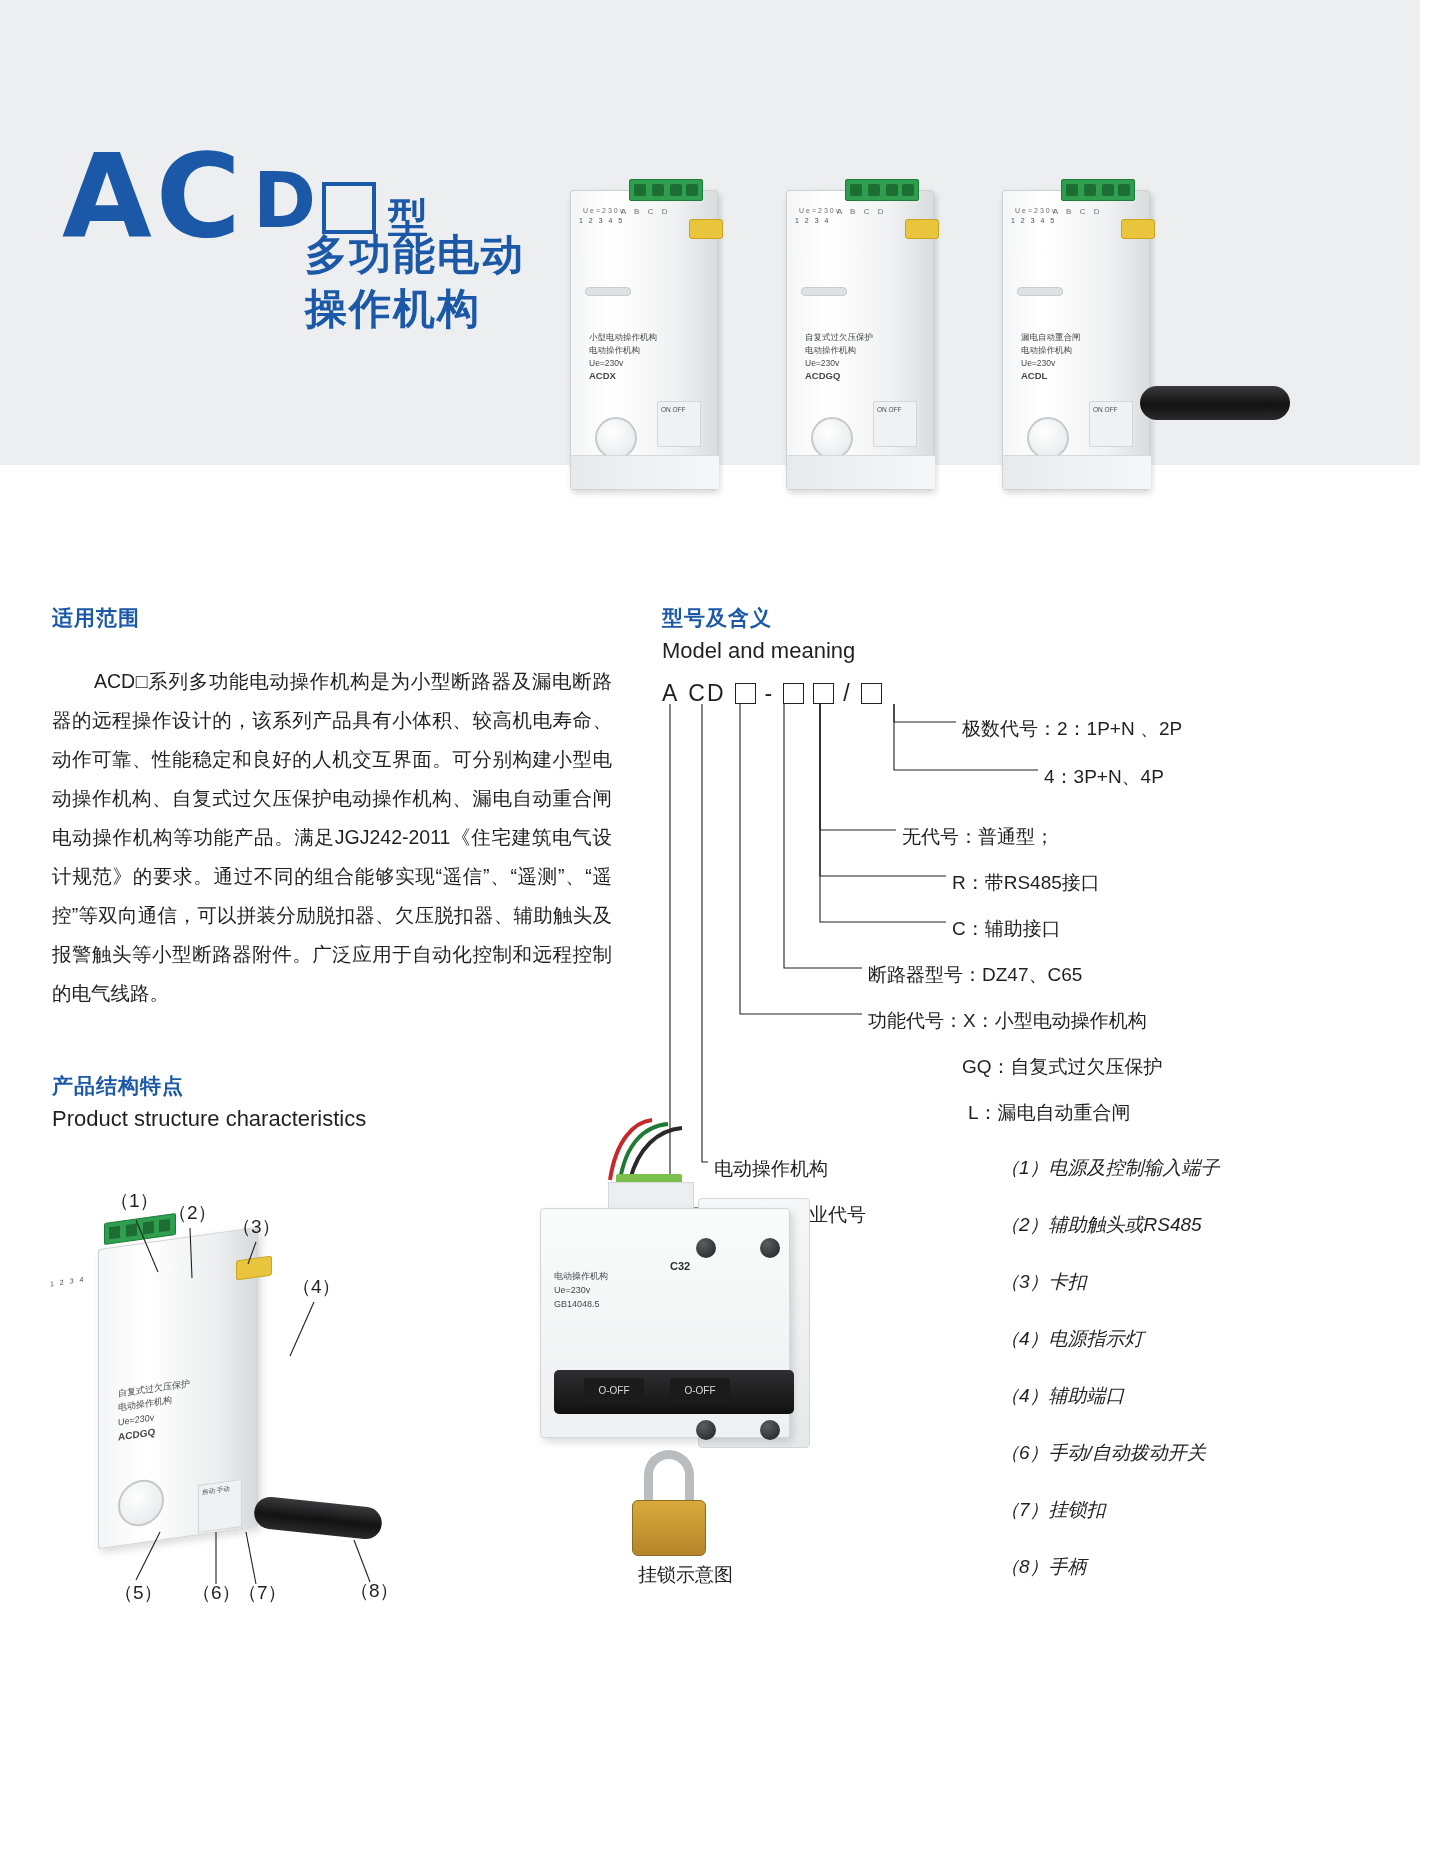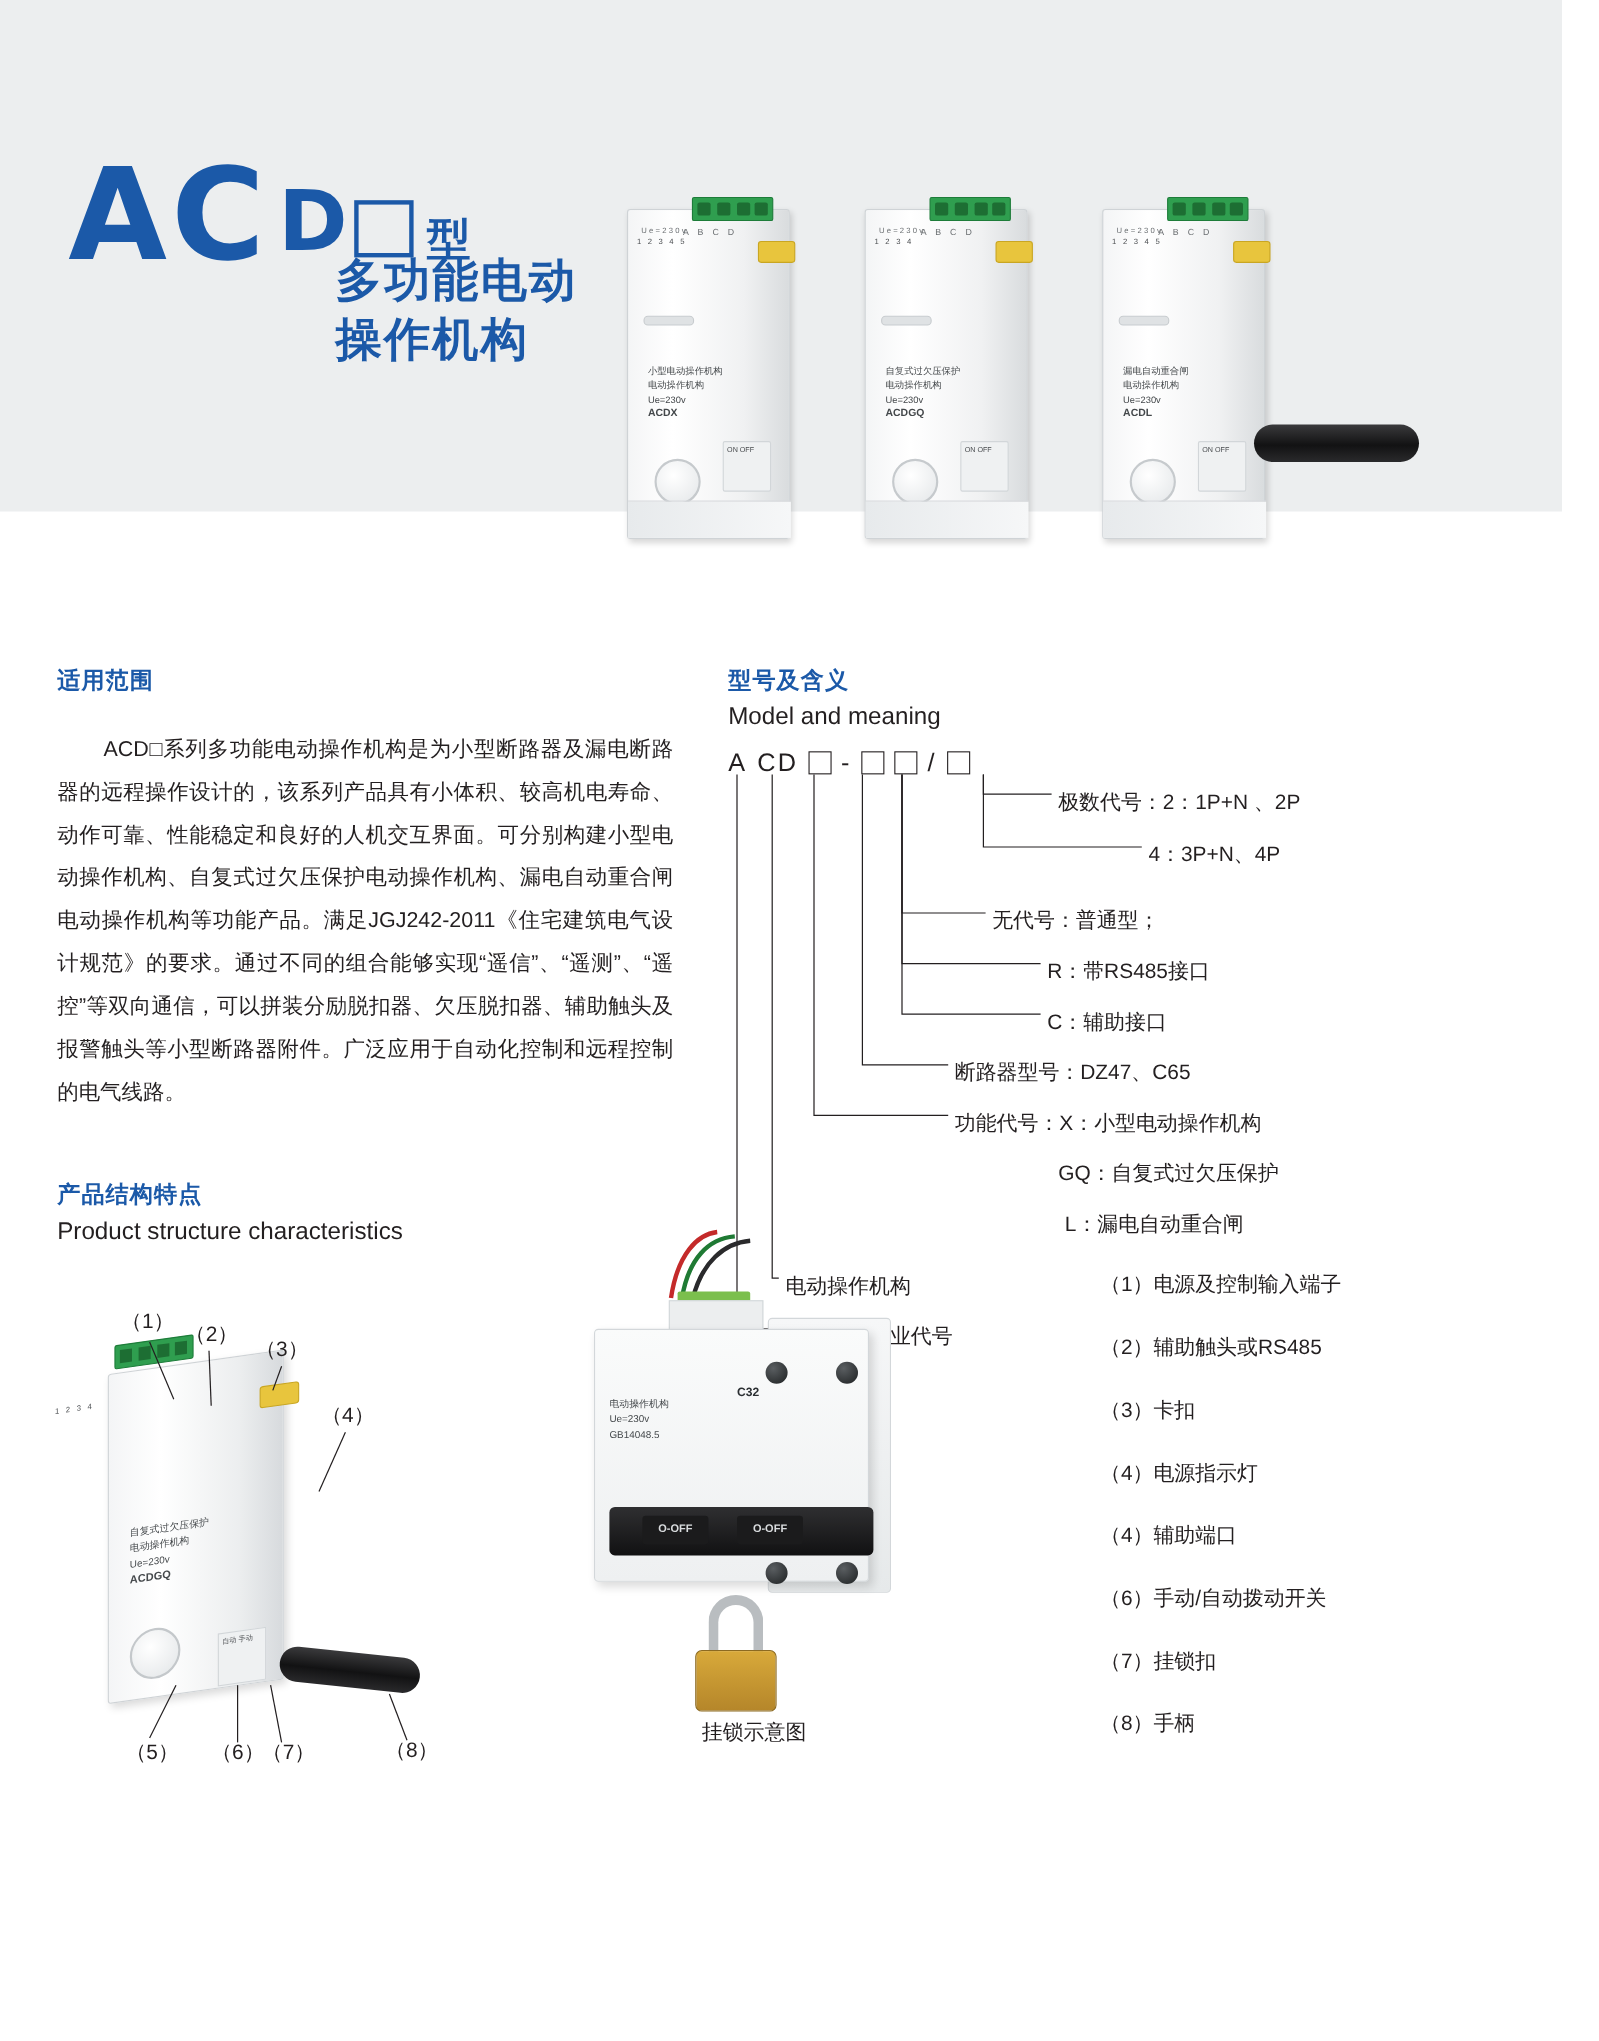--- a/index.html
+++ b/index.html
@@ -145,21 +145,21 @@
     display: flex; align-items: center; gap: 9px;
   }
   .model-code .sq { display:inline-block; width: 21px; height: 21px; border: 1.6px solid #231f20; }
   .model-notes { position: absolute; left: 0; top: 104px; width: 740px; }
   .mnote {
     position: absolute; font-size: 19px; color: #231f20; white-space: nowrap;
   }
 
   
   .struct { position: absolute; left: 52px; top: 1072px; width: 1340px; }
-  .callouts { position: absolute; left: 1000px; top: 1155px; width: 340px; }
+  .callouts { position: absolute; left: 1000px; top: 1155px; width: 340px; font-style: italic; }
   .callouts div {
     font-size: 19px; color: #231f20; margin-bottom: 31px; white-space: nowrap;
   }
 
   
   .photo-left { position: absolute; left: 40px; top: 1180px; width: 420px; height: 430px; }
   .pl-body {
     position: absolute; left: 58px; top: 58px; width: 160px; height: 300px;
     background: linear-gradient(to right, #f4f5f6, #ffffff 30%, #eceeef 75%, #d7dadd);
     border: 1px solid #cfd3d6; border-radius: 3px;
@@ -227,21 +227,21 @@
     position:absolute; left: 34px; top: 150px; width: 100px; font-size: 9px; line-height: 1.55; color:#45494c;
   }
   .pm-ctext { position:absolute; left: 150px; top: 140px; font-size: 11px; font-weight: bold; color:#2b2f32; }
   .pm-bar {
     position:absolute; left: 34px; top: 250px; width: 240px; height: 44px;
     background: linear-gradient(to bottom,#2f2f31,#111112);
     border-radius: 5px;
   }
   .pm-off1, .pm-off2 {
     position:absolute; top: 258px; width: 60px; height: 26px; background:#1b1b1c;
-    color:#d9dcde; font-size: 10px; text-align:center; line-height: 26px; border-radius:3px;font-weight:bold;
+    color:#d9dcde; font-size: 10px; text-align:center; line-height: 26px; border-radius:3px;
   }
   .pm-off1 { left: 64px; } .pm-off2 { left: 150px; }
   .pm-screw {
     position:absolute; width: 20px; height: 20px; border-radius: 50%;
     background: radial-gradient(circle at 35% 30%, #5a5e61, #1d2021);
   }
   .pm-lockbody {
     position: absolute; left: 112px; top: 380px; width: 74px; height: 56px;
     background: linear-gradient(to bottom,#d8a93a,#b5862a);
     border-radius: 6px; border: 1px solid #8c6a21;

